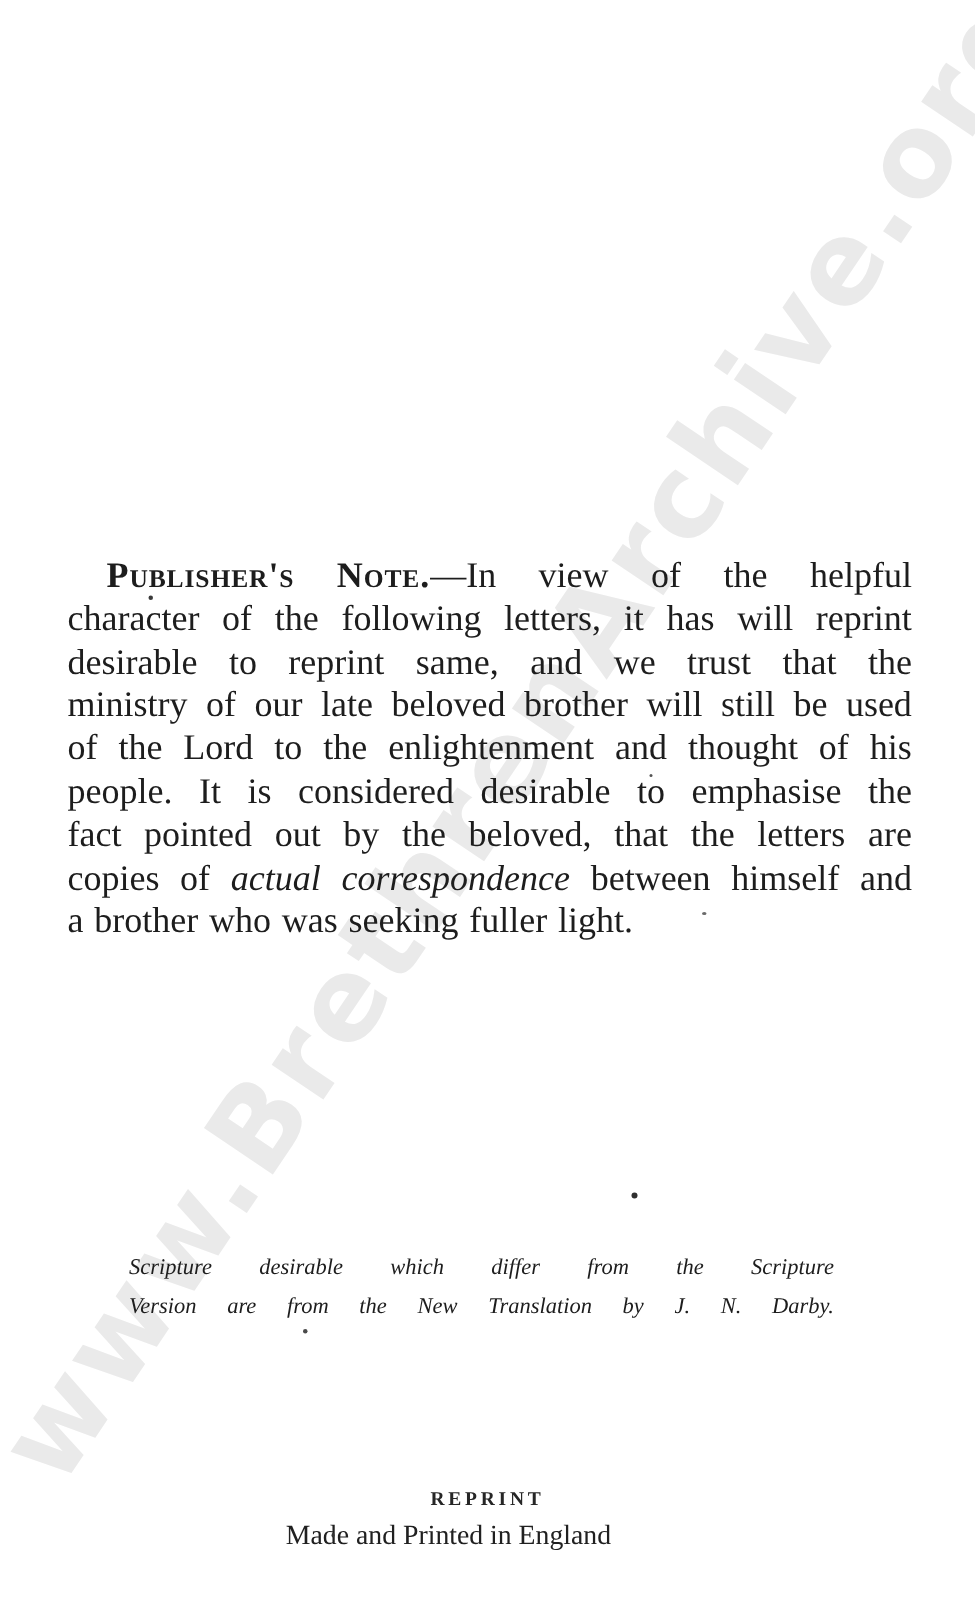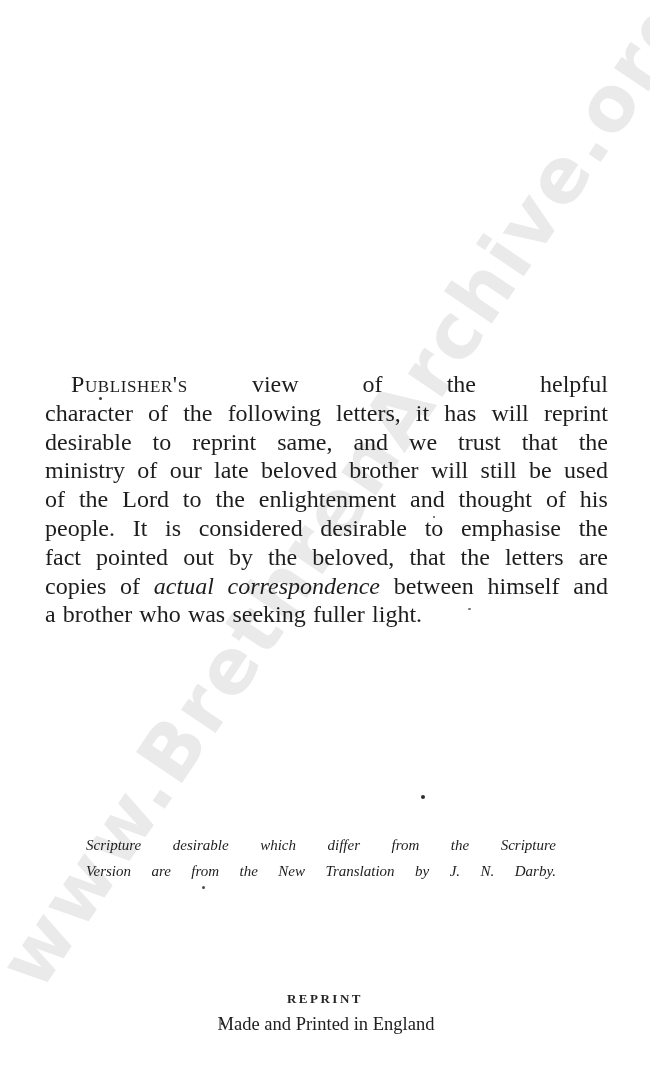--- a/index.html
+++ b/index.html
@@ -30,55 +30,55 @@
   
   .note{
     left:45px;top:370px;width:563px;
     font-size:24px;line-height:28.8px;
   }
   .jline{display:flex;justify-content:space-between;}
   .jline.indent{padding-left:26px;}
   .jline.last{justify-content:flex-start;}
   .jline.last .tok{margin-right:.30em;}
   .tok{white-space:nowrap;}
-  .sc{font-variant:small-caps;letter-spacing:.6px;}
+  .sc{font-variant:small-caps;letter-spacing:.6px;font-weight:bold;}
   .it{font-style:italic;text-align:right;}
   
   .scripture{
     left:86px;top:832px;width:470px;
     font-size:15px;line-height:26px;
     font-style:italic;
   }
   
   .reprint{
     left:0;top:991px;width:650px;
     text-align:center;
     font-size:13px;font-weight:bold;letter-spacing:2.5px;
     color:#262626;
   }
   .made{
     left:0;top:1014px;width:598px;
     text-align:center;
     font-size:18.5px;
     color:#202020;
-    margin-left:27px;
   }
   
   .speck{position:absolute;border-radius:50%;z-index:2;}
 </style>
 </head>
 <body>
 
 <div class="page">
 
   <div class="watermark" style="color: rgb(234, 234, 234);">www.BrethrenArchive.org</div>
 
   <div class="textlayer note" id="publisher-note">
       <div class="jline indent">
         <span class="tok"><span class="sc">Publisher's</span></span>
+        <span class="tok"><span class="sc">Note.</span><span class="">—In</span></span>
         <span class="tok"><span class="">view</span></span>
         <span class="tok"><span class="">of</span></span>
         <span class="tok"><span class="">the</span></span>
         <span class="tok"><span class="">helpful</span></span>
       </div>
       <div class="jline">
         <span class="tok"><span class="">character</span></span>
         <span class="tok"><span class="">of</span></span>
         <span class="tok"><span class="">the</span></span>
         <span class="tok"><span class="">following</span></span>

